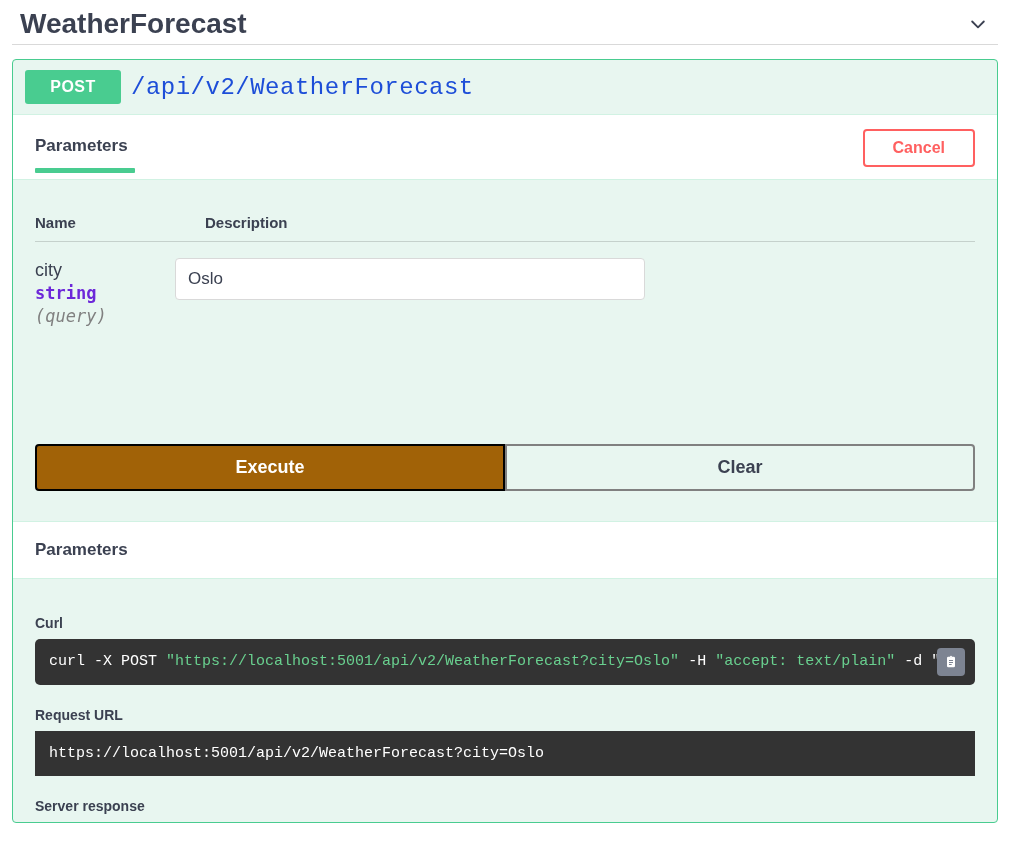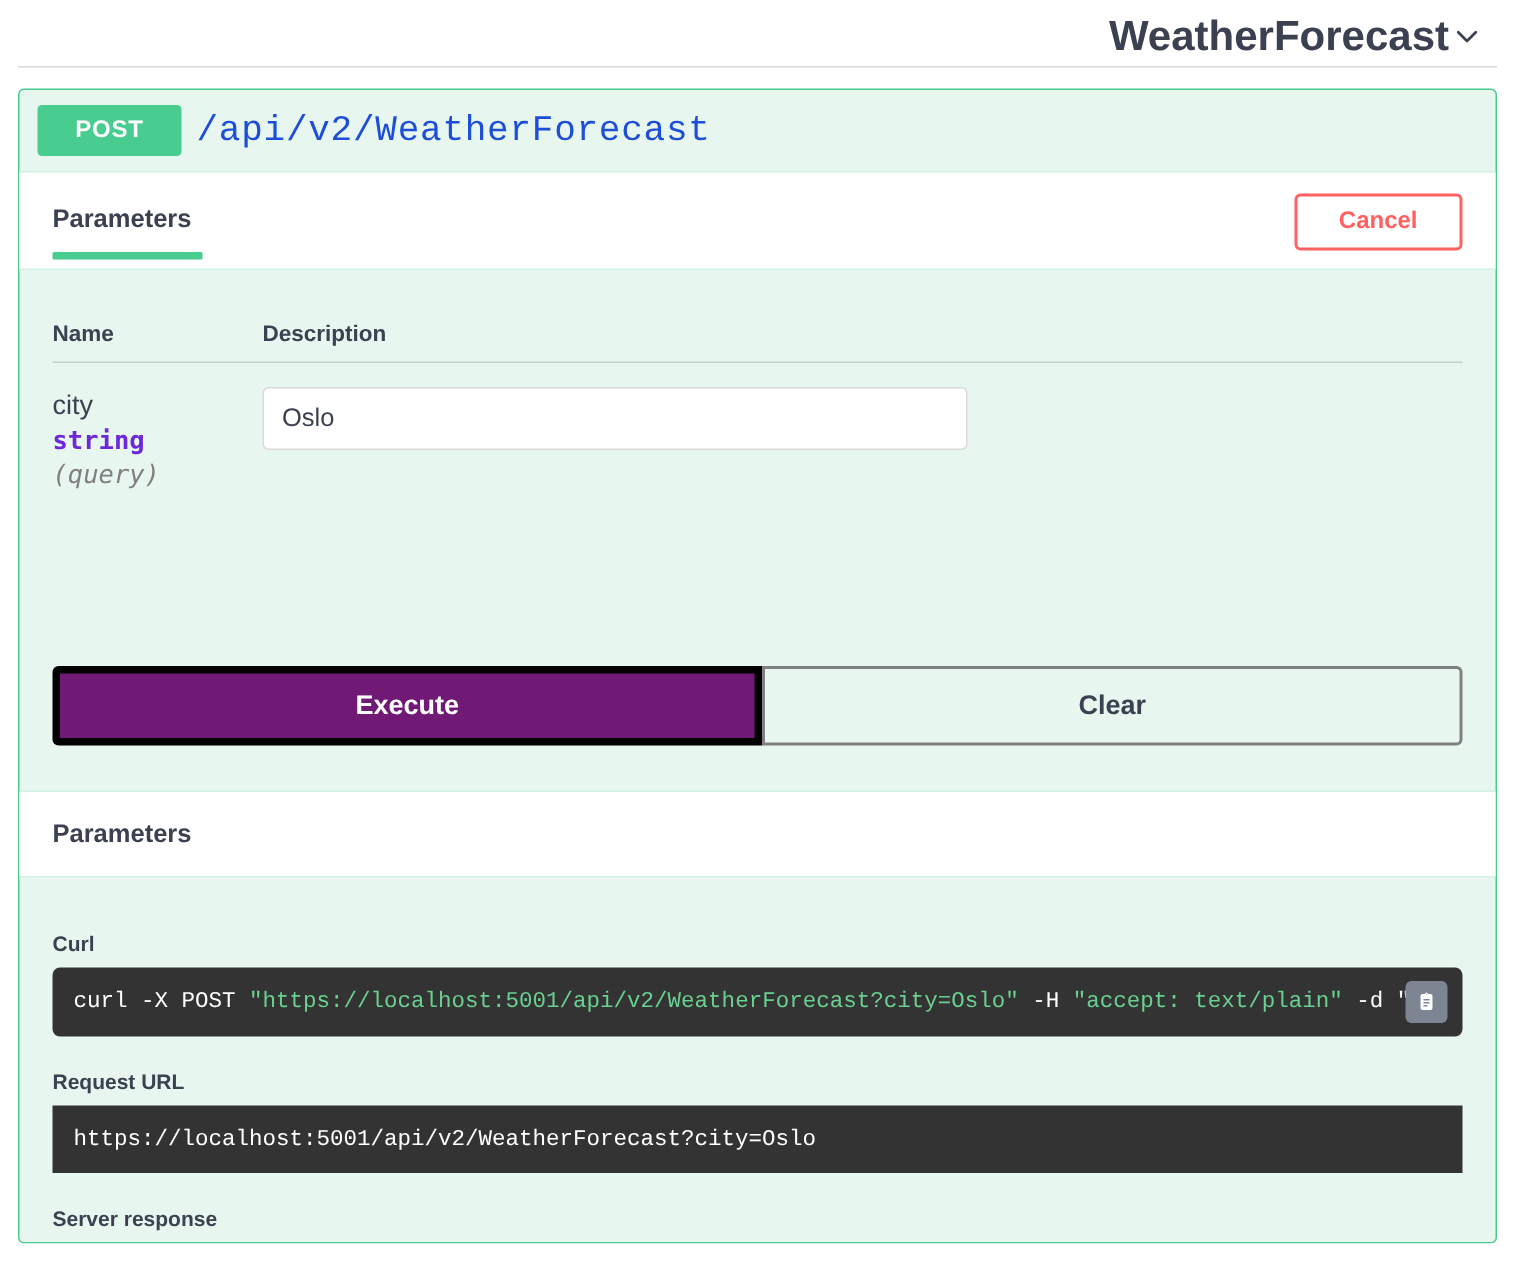--- a/index.html
+++ b/index.html
@@ -10,21 +10,21 @@
     font-family: -apple-system, BlinkMacSystemFont, "Segoe UI", Helvetica, Arial, sans-serif;
     color: #3b4151;
     width: 1010px;
   }
   .page { padding: 0 12px 0 12px; }
 
   
   .section-header {
     display: flex;
     align-items: center;
-    justify-content: flex-end;
+    justify-content: space-between;
     padding: 8px 8px 4px 8px;
     border-bottom: 1px solid rgba(0,0,0,0.15);
   }
   .section-title {
     font-size: 28px;
     font-weight: 700;
     color: #3b4151;
   }
   .chevron {
     width: 24px; height: 24px;
@@ -104,20 +104,21 @@
     cursor: pointer;
     margin-bottom: 12px;
   }
 
   
   .param-area { padding: 14px 22px 40px 22px; }
   .param-head {
     display: flex;
     border-bottom: 1px solid rgba(0,0,0,0.15);
     padding: 20px 0 10px 0;
+    gap: 30px;
   }
   .col-name { width: 140px; font-size: 15px; font-weight: 700; color: #3b4151; }
   .col-desc { font-size: 15px; font-weight: 700; color: #3b4151; }
 
   .param-row {
     display: flex;
     padding: 16px 0 16px 0;
     align-items: flex-start;
   }
   .param-name-cell {
@@ -152,23 +153,23 @@
   }
   .exec-btn, .clear-btn {
     flex: 1 1 0;
     font-size: 18px;
     font-weight: 700;
     padding: 11px 0;
     border-radius: 4px;
     cursor: pointer;
   }
   .exec-btn {
-    background: #701a75;
+    background: #a16207;
     color: #fff;
-    border: 5px solid #000000;
+    border: 2px solid #000000;
     border-top-right-radius: 0;
     border-bottom-right-radius: 0;
   }
   .clear-btn {
     background: transparent;
     color: #3b4151;
     border: 2px solid #808080;
     border-top-left-radius: 0;
     border-bottom-left-radius: 0;
   }

